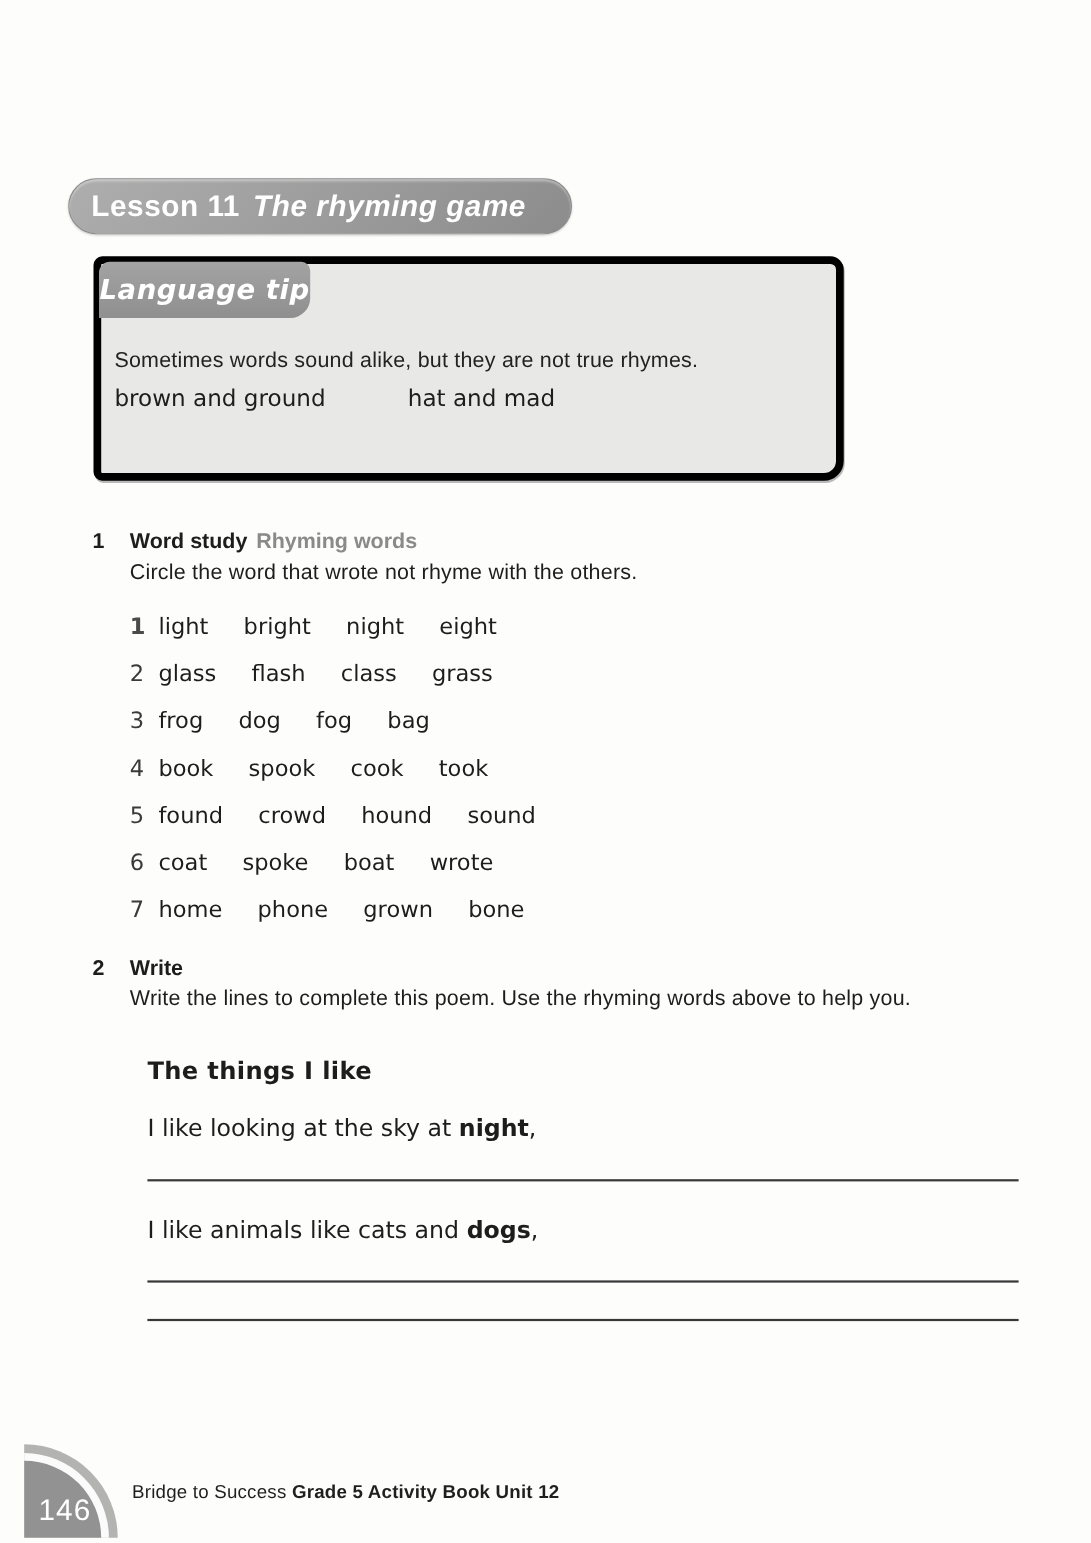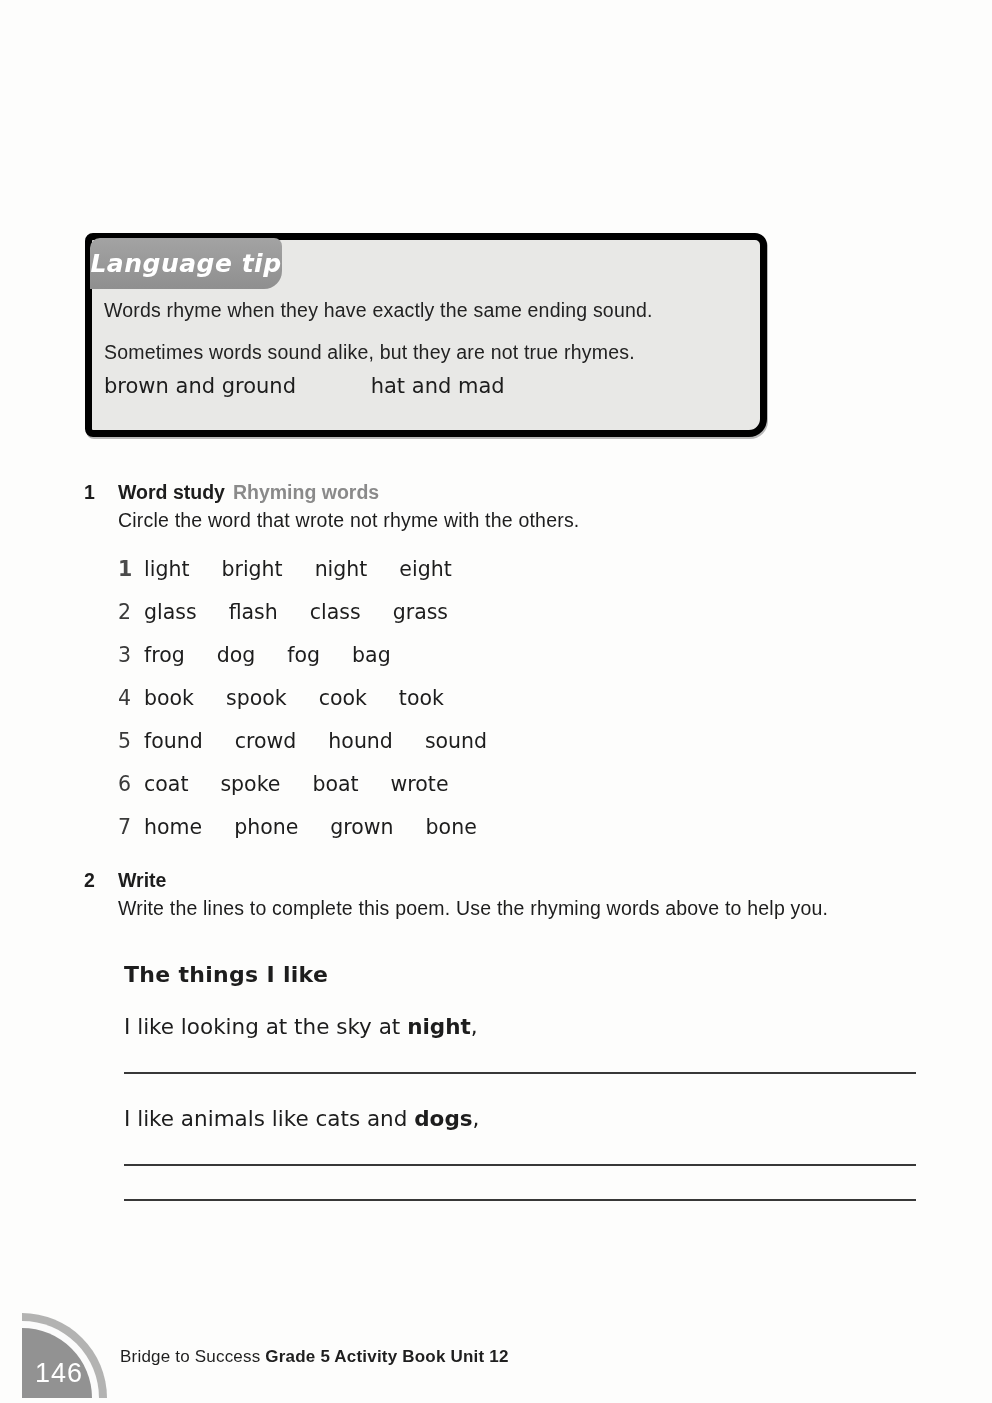--- a/index.html
+++ b/index.html
@@ -82,21 +82,21 @@
     margin-left:34px; margin-top:25px;
     font-family:"DejaVu Sans", sans-serif;
     font-size:20.5px;
   }
   .word-row { height:43px; display:flex; align-items:flex-start; }
   .word-row .row-num { width:26px; flex:0 0 26px; color:#3a3a3a; }
   .word-row.first .row-num { font-weight:bold; color:#4a4a4a; }
   .word-row .w { margin-right:32px; }
 
   
-  .poem { margin-left:40px; }
+  .poem { margin-left:50px; }
   .poem-title {
     margin-top:42px;
     font-family:"DejaVu Sans", sans-serif;
     font-size:22px; font-weight:bold; letter-spacing:0.3px;
   }
   .poem-line {
     font-family:"DejaVu Sans", sans-serif;
     font-size:21.5px; line-height:26px;
   }
   .poem-line .rhyme { font-weight:bold; }
@@ -131,25 +131,28 @@
     font-size:17px; color:#1f1f1f; letter-spacing:0.2px;
   }
   .footer-text .series { font-weight:normal; }
   .footer-text .info { font-weight:bold; }
 </style>
 </head>
 <body>
 
 <div class="page">
 
+  <div class="lesson-banner">
+    <span class="label">Lesson 11</span>
+    <span class="title">The rhyming game</span>
+  </div>
 
   <div class="tip-box">
     <div class="tip-tab">Language tip</div>
     <div class="tip-content">
-      <div class="tip-text">Words rhyme when they have exactly the same ending sound.</div>
       <div class="tip-text second">Sometimes words sound alike, but they are not true rhymes.</div>
       <div class="tip-examples">
         <span class="col-a2">brown and ground</span>
         <span>hat and mad</span>
       </div>
     </div>
   </div>
 
   <div class="exercise ex1">
     <div class="ex-head">

